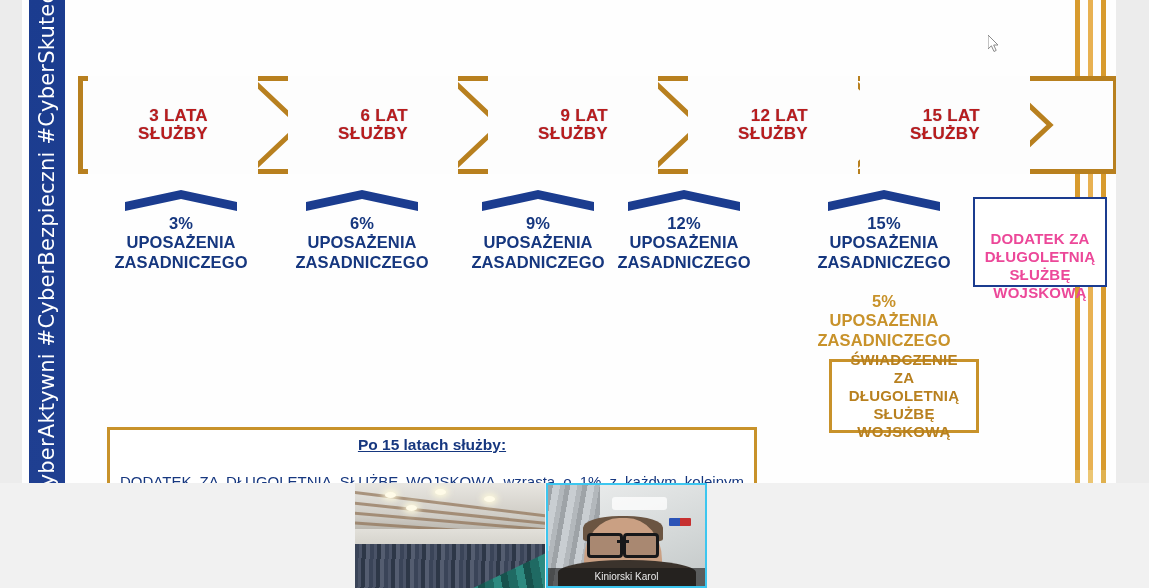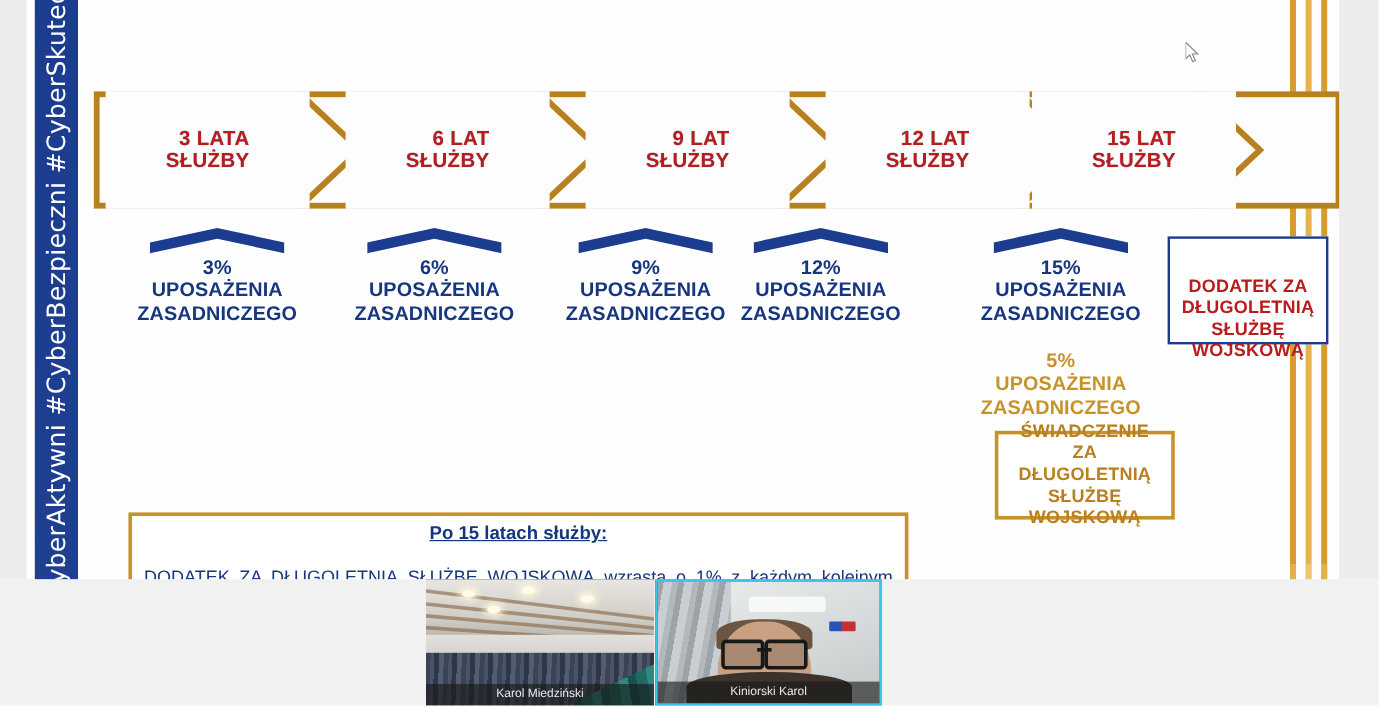--- a/index.html
+++ b/index.html
@@ -148,21 +148,21 @@
   .callout .ctext {
     font-weight: bold;
     line-height: 1.2;
     letter-spacing: .2px;
   }
   #callout-blue {
     left: 951px; top: 197px;
     width: 134px; height: 90px;
     border: 2px solid #1b3c8f;
   }
-  #callout-blue .ctext { color: #b91c1c; font-size: 15px; margin-top: 48px; }
+  #callout-blue .ctext { color: #ec4899; font-size: 15px; margin-top: 48px; }
   #callout-gold {
     left: 807px; top: 359px;
     width: 150px; height: 74px;
     border: 3px solid #c8922a;
   }
   #callout-gold .ctext { color: #b8801f; font-size: 15px; }
 
   
   #note-box {
     position: absolute;
@@ -200,21 +200,21 @@
   }
   .vtile {
     position: absolute;
     top: 0;
     height: 105px;
     overflow: hidden;
     box-sizing: border-box;
     background: #2b2b2b;
   }
   #vtile-1 { left: 355px; width: 190px; }
-  #vtile-2 { left: 546px; width: 189px; border: 2px solid #3cc6ef; }
+  #vtile-2 { left: 546px; width: 161px; border: 2px solid #3cc6ef; }
   .vname {
     position: absolute;
     left: 0; right: 0;
     bottom: 0;
     height: 18px;
     line-height: 18px;
     text-align: center;
     color: #e9e9e9;
     font-size: 10px;
     background: rgba(25,25,25,.62);
@@ -484,21 +484,20 @@
         <div class="beam" style="left:-4%;  top:27%; width:120%; transform:rotate(5deg);"></div>
         <div class="beam" style="left:-4%;  top:36%; width:120%; transform:rotate(4deg);"></div>
         <div class="lamp" style="left:16%; top:9%;"></div>
         <div class="lamp" style="left:42%; top:6%;"></div>
         <div class="lamp" style="left:68%; top:12%;"></div>
         <div class="lamp" style="left:27%; top:21%;"></div>
         <div class="wall"></div>
         <div class="crowd"></div>
         <div class="seats"></div>
       </div>
-      <div class="vname">Karol Miedziński</div>
     </div>
 
     <div class="vtile" id="vtile-2">
       <div class="cam-office">
         <div class="board">
             <span class="glare"></span>
             <span class="magnet"></span>
           </div>
         <div class="blinds"></div>
         <div class="hair"></div>

